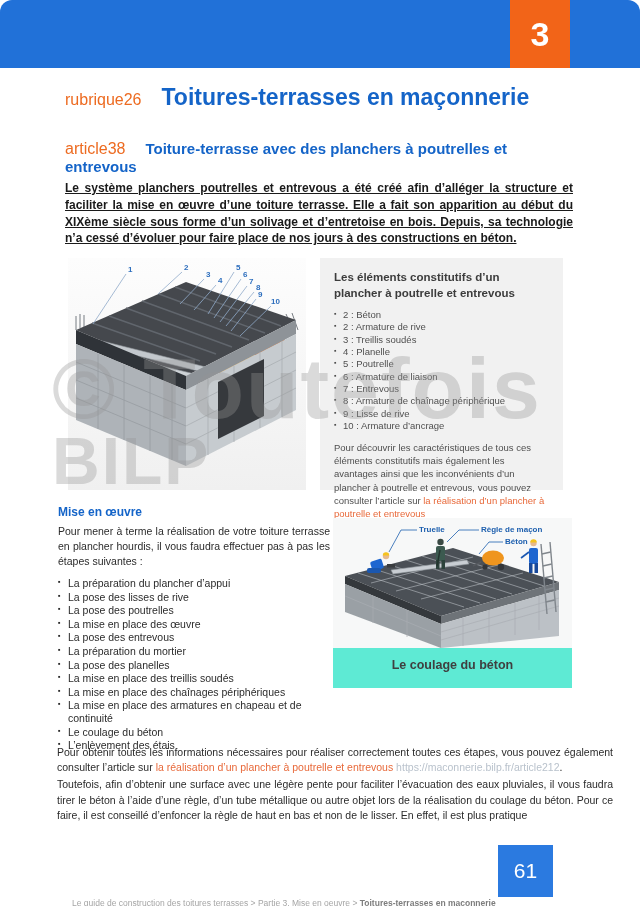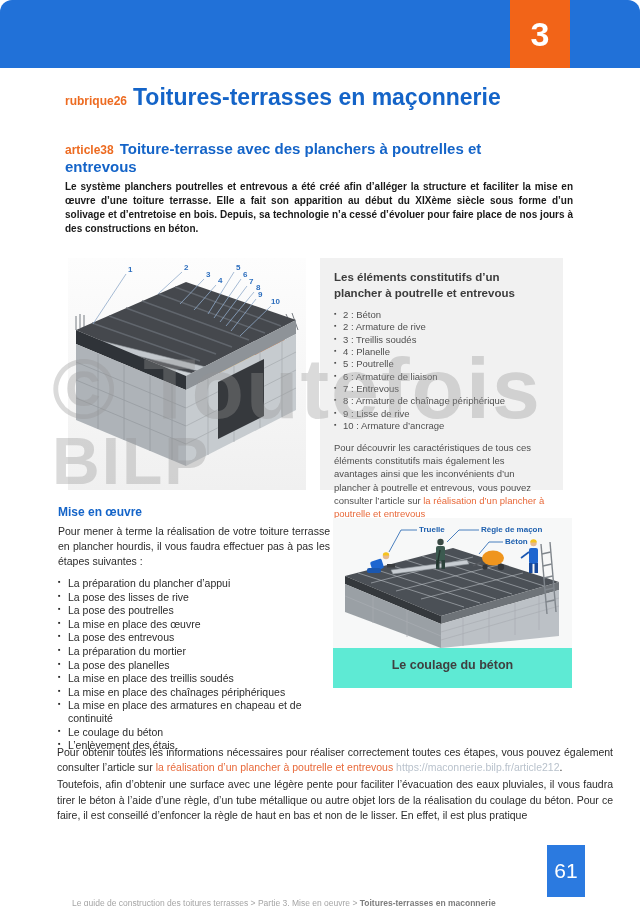--- a/index.html
+++ b/index.html
@@ -10,25 +10,25 @@
     border-radius:12px; overflow:hidden; margin:0 auto;
   }
   
   .header-bar { position:absolute; left:0; top:0; width:640px; height:68px; background:#2171d8; }
   .header-title { position:absolute; left:65px; top:0; height:68px; display:flex; align-items:center;
     color:#fff; font-size:15px; font-weight:bold; }
   .part-box { position:absolute; left:510px; top:0; width:60px; height:68px; background:#f26418;
     display:flex; align-items:center; justify-content:center; color:#fff; font-size:34px; font-weight:bold; }
   
   .title-row { position:absolute; left:65px; top:84px; width:540px; font-size:23px; font-weight:bold; color:#1464c8; }
-  .tag-label { font-size:12px; font-weight:bold; color:#ed6b21; margin-right:6px; }
+  .tag-label { font-size:16px; font-weight:normal; color:#ed6b21; margin-right:20px; }
   .article-row { position:absolute; left:65px; top:140px; width:450px; font-size:15px; font-weight:bold;
     color:#1464c8; line-height:1.15; }
-  .intro { position:absolute; left:65px; top:180px; width:508px; font-size:10px; font-weight:bold;
-    color:#1a1a1a; line-height:1.4; text-align:justify; }
+  .intro { position:absolute; left:65px; top:180px; width:508px; font-size:12px; font-weight:bold;
+    color:#1a1a1a; line-height:1.4; text-align:justify;text-decoration:underline; }
   
   .diagram1-box { position:absolute; left:68px; top:258px; width:238px; height:232px;
     background:linear-gradient(#fdfdfd,#f0f0f0); }
   .components-panel { position:absolute; left:320px; top:258px; width:243px; height:232px;
     background:#f1f1f1; padding:12px 14px; }
   .components-panel h3 { font-size:11.5px; font-weight:bold; color:#3c3c3c; line-height:1.35; margin-bottom:9px; }
   .panel-list { list-style:none; font-size:9.5px; color:#4f4f4f; }
   .panel-list li { position:relative; padding-left:9px; line-height:1.14; margin-bottom:1.5px; }
   .panel-list li::before { content:"▪"; position:absolute; left:0; top:0; font-size:7px; color:#4f4f4f; }
   .panel-note { font-size:9.5px; color:#4f4f4f; line-height:1.4; margin-top:9px; text-align:left; }
@@ -45,21 +45,21 @@
   .fig2-box { position:absolute; left:333px; top:518px; width:239px; height:170px; background:#5eead4; }
   .fig2-drawing { display:block; width:239px; height:130px; background:#f7f8f8; }
   .fig2-caption { text-align:center; font-size:12.5px; font-weight:bold; color:#3f3f3f; margin-top:10px; }
   
   .outro { position:absolute; left:57px; top:745px; width:556px; font-size:10.5px; color:#2b2b2b;
     line-height:1.45; text-align:justify; }
   .outro p + p { margin-top:2px; }
   
   .breadcrumb { position:absolute; left:72px; top:898px; font-size:8.5px; color:#a5a5a5; }
   .breadcrumb b { color:#7d7d7d; }
-  .page-badge { position:absolute; left:547px; top:845px; width:38px; height:52px; background:#2b7ae0;
+  .page-badge { position:absolute; left:498px; top:845px; width:55px; height:52px; background:#2b7ae0;
     display:flex; align-items:center; justify-content:center; color:#fff; font-size:21px; }
   
   .watermark { position:absolute; left:52px; top:348px; z-index:20; pointer-events:none;
     font-weight:bold; color:rgba(150,150,150,0.35); line-height:0.95; letter-spacing:2px; }
   .watermark .wl1 { font-size:86px; }
   .watermark .wl2 { font-size:66px; }
   
   .callout-num { font-size:8px; font-weight:bold; fill:#2e6fbe; }
   .fig2-label { font-size:8px; font-weight:bold; fill:#1d5fae; }
 </style>

